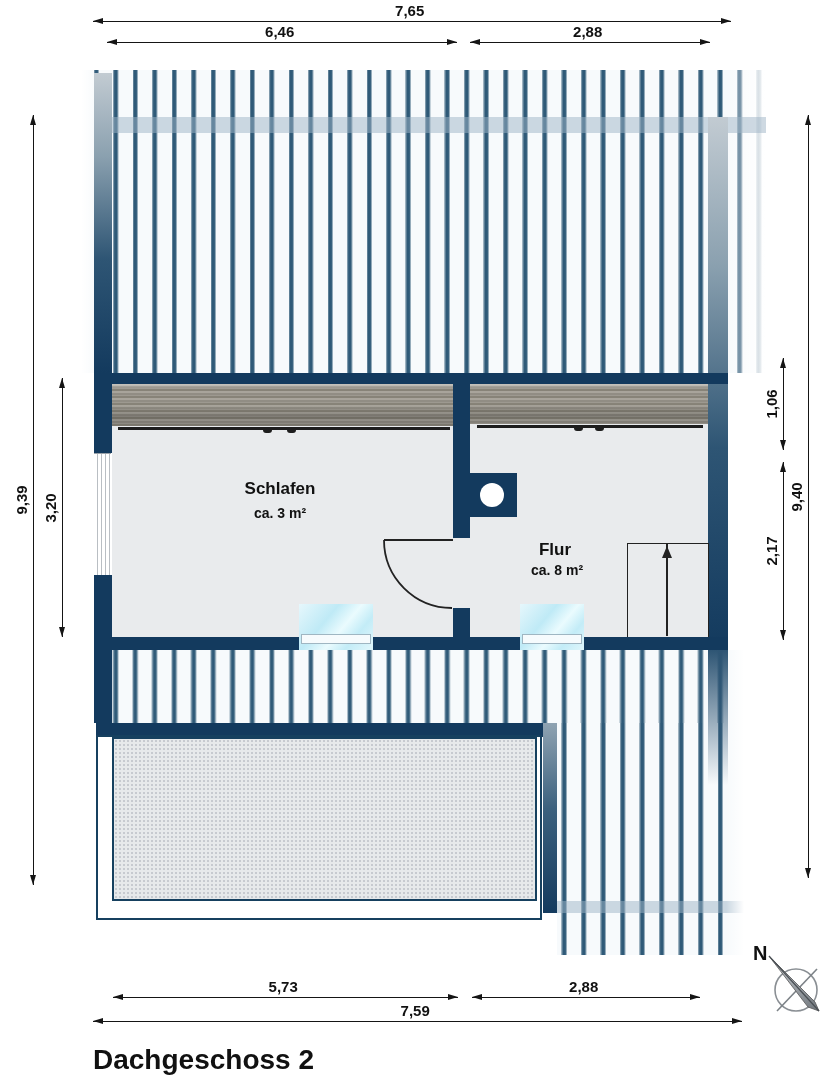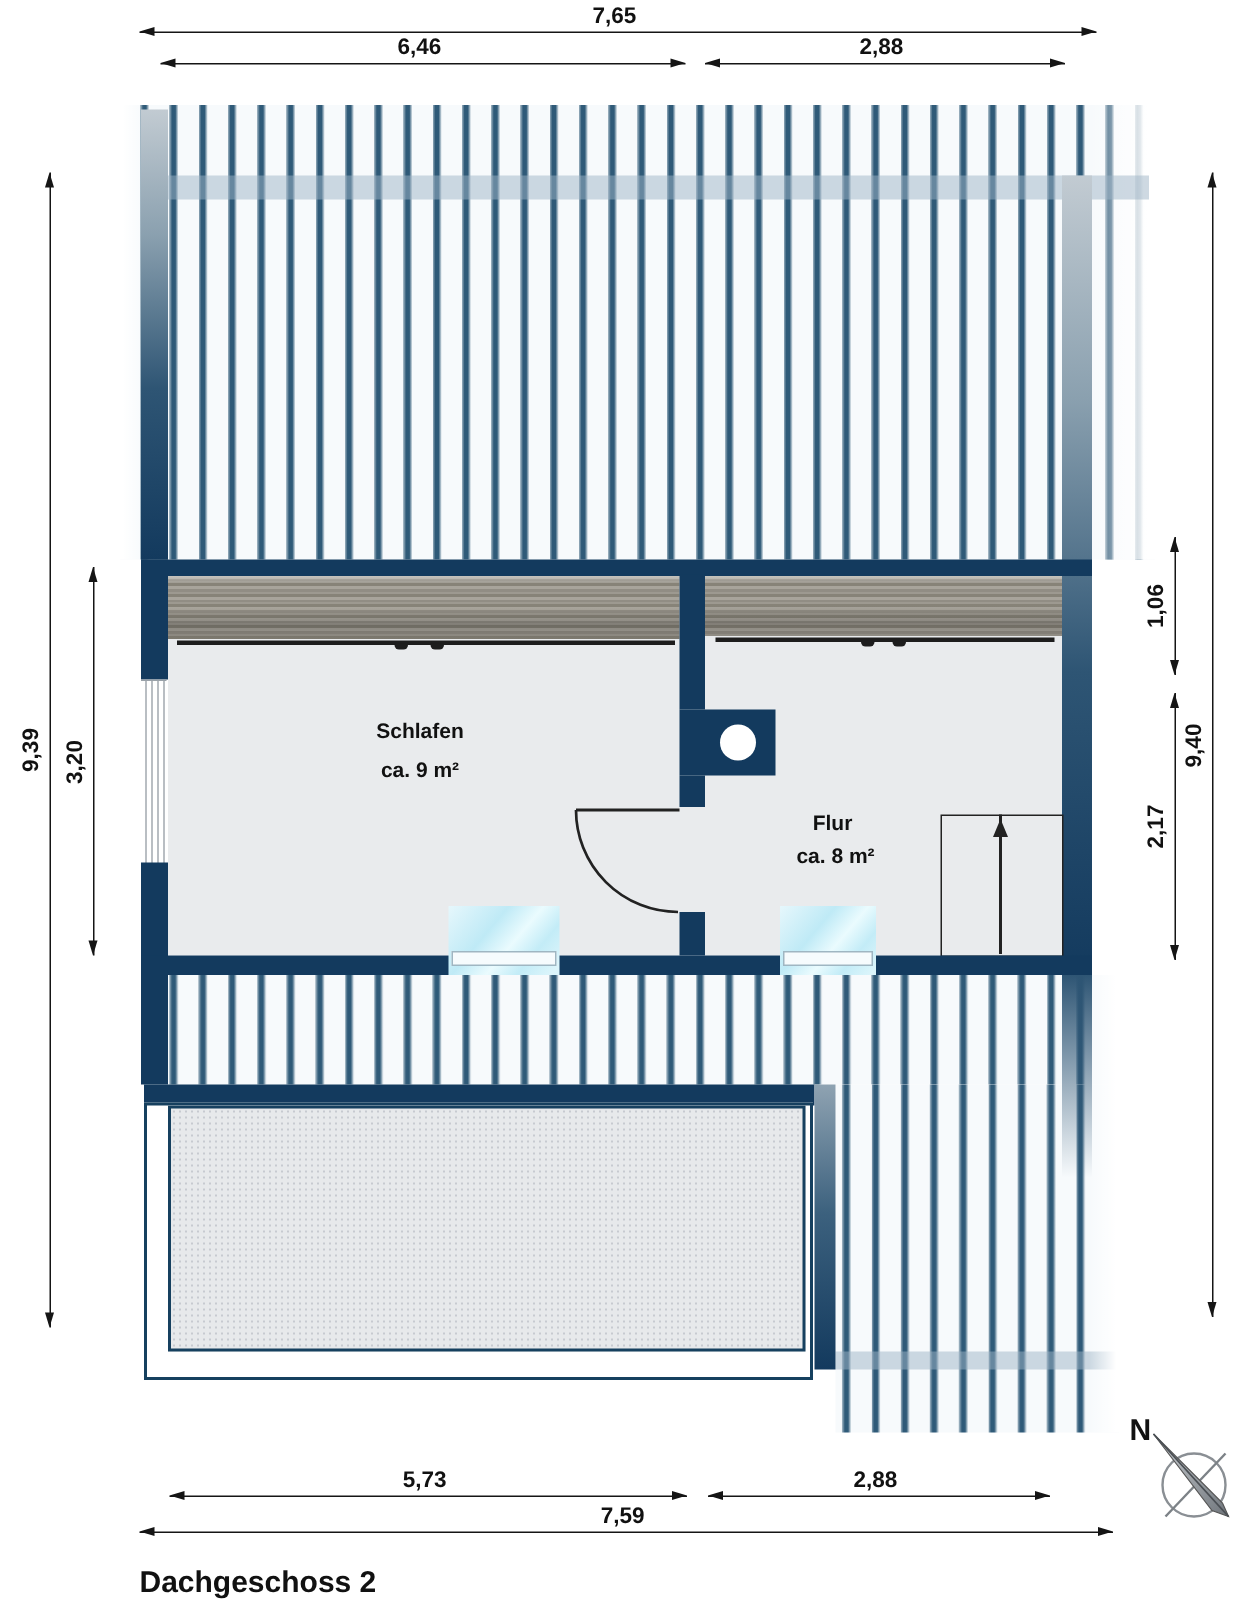--- a/index.html
+++ b/index.html
@@ -43,23 +43,23 @@
   .balcony-outer{background:#ffffff;border:2.5px solid #16405f;}
 
   
   .glass{
     background:linear-gradient(130deg,#e6f7fc 0%,#bfeaf6 28%,#eafbfe 44%,#c3ecf7 58%,#dcf5fb 74%,#bfeaf6 100%);
   }
   .glass-band{background:#f6fbfd;border:1.5px solid #9fb6c2;}
   .df-label{font-weight:700;font-size:15px;color:#111;}
 
   
-  .room-name{font-weight:700;font-size:14px;color:#111;text-align:center;white-space:nowrap;}
+  .room-name{font-weight:700;font-size:17px;color:#111;text-align:center;white-space:nowrap;}
   .room-area{font-weight:700;font-size:14px;color:#111;text-align:center;white-space:nowrap;}
-  .plan-title{font-weight:700;font-size:20px;color:#111;white-space:nowrap;}
+  .plan-title{font-weight:700;font-size:28px;color:#111;white-space:nowrap;}
 
   
   .dimh{position:absolute;height:0;border-top:1.5px solid #151515;}
   .dimh::before{content:"";position:absolute;left:0;top:-4.2px;
     border-top:3.4px solid transparent;border-bottom:3.4px solid transparent;border-right:10px solid #151515;}
   .dimh::after{content:"";position:absolute;right:0;top:-4.2px;
     border-top:3.4px solid transparent;border-bottom:3.4px solid transparent;border-left:10px solid #151515;}
   .dimv{position:absolute;width:0;border-left:1.5px solid #151515;}
   .dimv::before{content:"";position:absolute;top:0;left:-4.2px;
     border-left:3.4px solid transparent;border-right:3.4px solid transparent;border-bottom:10px solid #151515;}
@@ -122,21 +122,21 @@
   <div class="abs wall" style="left:94px;top:637px;width:634px;height:13px;"></div>
 
   <div class="abs glass" style="left:299px;top:604px;width:74px;height:84px;"></div>
   <div class="abs glass-band" style="left:301px;top:634px;width:68px;height:8px;"></div>
   <div class="abs df-label" style="left:348px;top:667px;">DF</div>
   <div class="abs glass" style="left:520px;top:604px;width:64px;height:84px;"></div>
   <div class="abs glass-band" style="left:522px;top:634px;width:58px;height:8px;"></div>
   <div class="abs df-label" style="left:558px;top:663px;">DF</div>
 
   <div class="abs room-name" style="left:200px;top:479px;width:160px;">Schlafen</div>
-  <div class="abs room-area" style="left:200px;top:505px;width:160px;">ca. 9 m²</div>
+  <div class="abs room-area" style="left:200px;top:505px;width:160px;">ca. 3 m²</div>
   <div class="abs room-name" style="left:475px;top:540px;width:160px;">Flur</div>
   <div class="abs room-area" style="left:477px;top:562px;width:160px;">ca. 8 m²</div>
 
   <div class="abs hatch" style="left:112px;top:650px;width:634px;height:73px;background-position-x:-12.5px;"></div>
   <div class="abs hatch" style="left:557px;top:723px;width:189px;height:232px;background-position-x:-9px;"></div>
   <div class="abs band" style="left:557px;top:901px;width:189px;height:12px;"></div>
   <div class="abs fade-r" style="left:726px;top:650px;width:20px;height:305px;"></div>
   <div class="abs wall-fadeout" style="left:708px;top:650px;width:20px;height:135px;"></div>
 
   <div class="abs wall" style="left:96px;top:723px;width:447px;height:14px;"></div>

